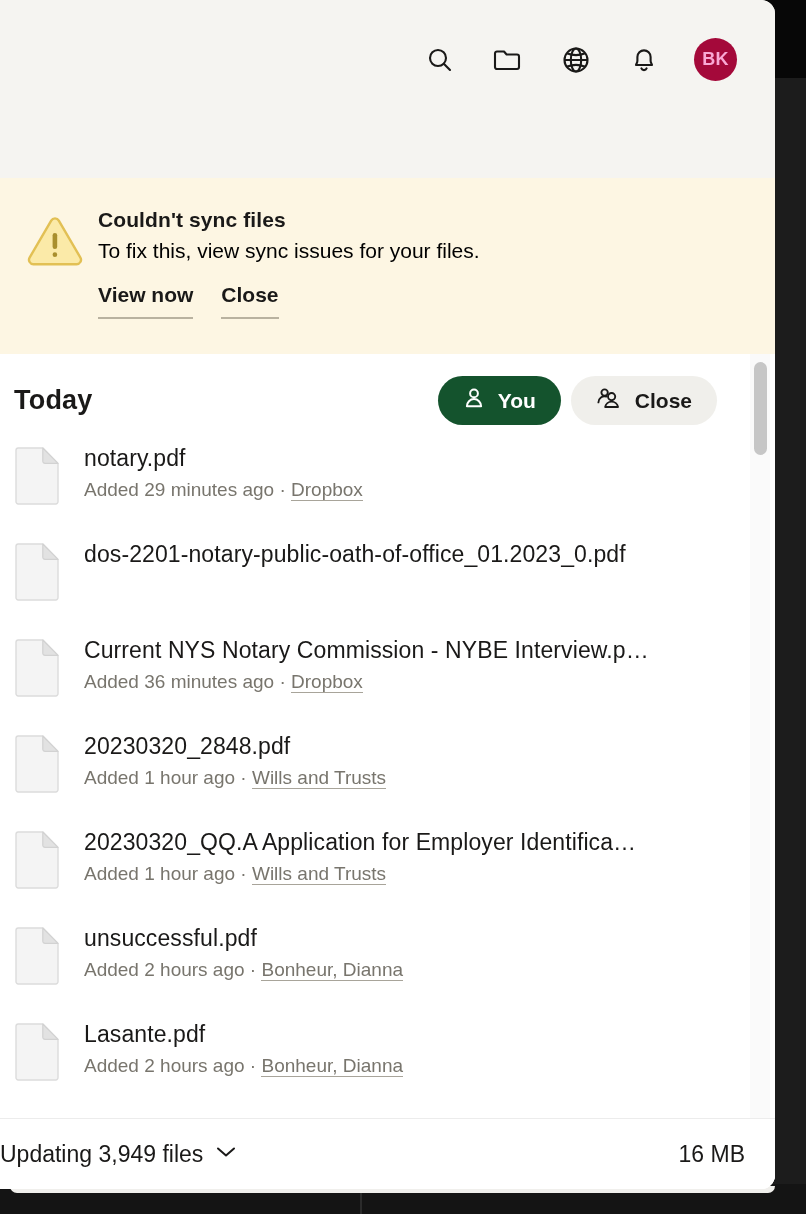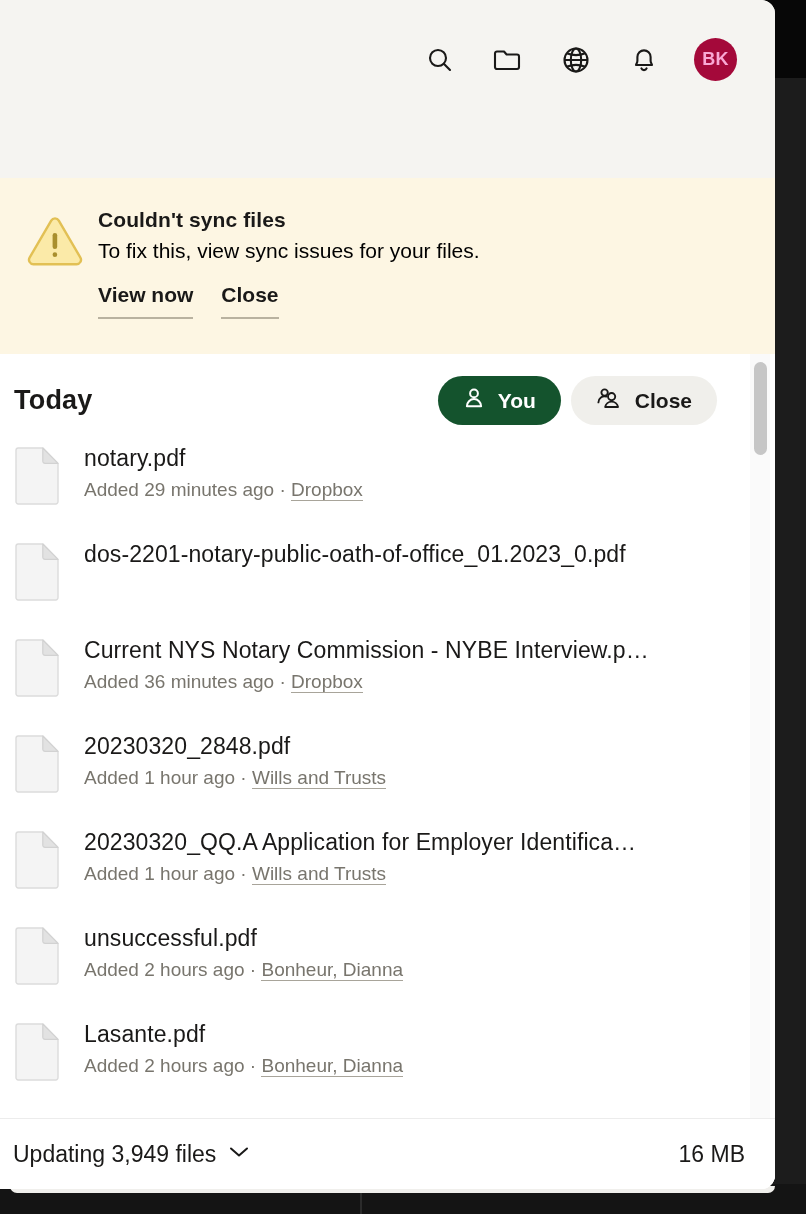--- a/index.html
+++ b/index.html
@@ -264,21 +264,21 @@
     display: flex;
     align-items: center;
     justify-content: space-between;
     padding: 0 30px 0 0;
   }
   .status-left {
     display: flex;
     align-items: center;
     gap: 12px;
     cursor: pointer;
-    padding-left: 13px;
+    padding-left: 0;
   }
   .status-text {
     font-size: 23px;
     color: #1a1918;
   }
   .status-size {
     font-size: 23px;
     color: #1a1918;
   }
 </style>

